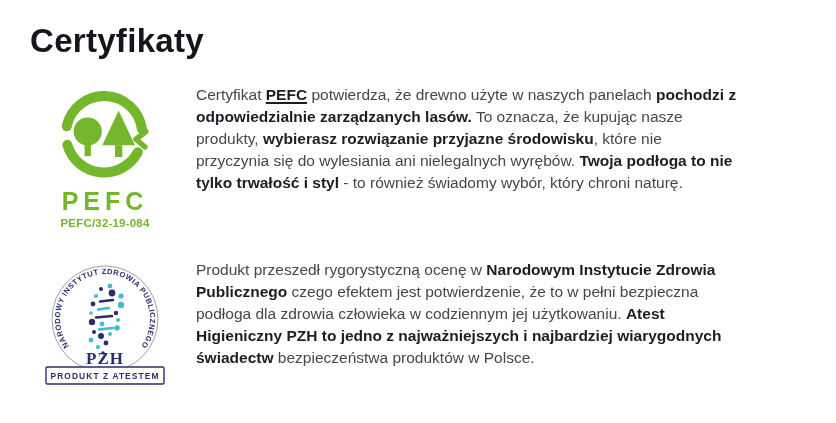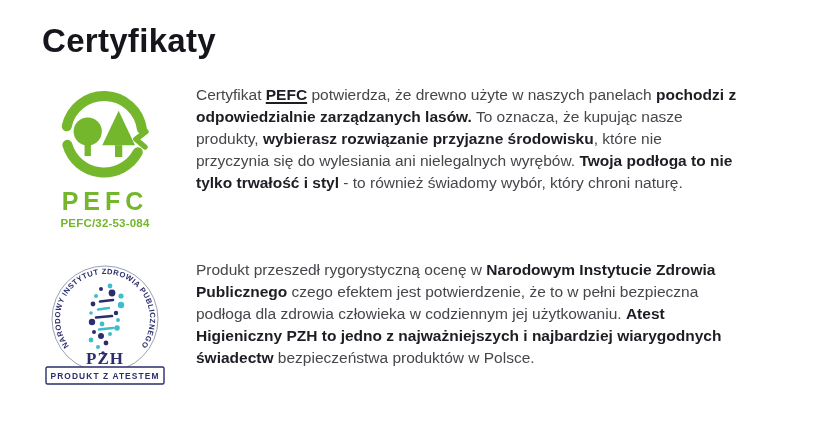--- a/index.html
+++ b/index.html
@@ -9,21 +9,20 @@
     font-family: "Liberation Sans", "DejaVu Sans", sans-serif;
     overflow: hidden;
     padding: 22px 30px 0 30px;
   }
   .page-title {
     font-size: 33px;
     font-weight: 700;
     color: #15151c;
     letter-spacing: 0.3px;
     margin-bottom: 24px;
-    margin-left: 12px;
   }
   .cert-row { display: flex; align-items: flex-start; margin-bottom: 30px; }
   .logo-col {
     flex: 0 0 150px; width: 150px;
     display: flex; flex-direction: column; align-items: center;
     margin-top: 3px;
   }
   .text-col {
     width: 542px;
     font-size: 15.5px;
@@ -70,21 +69,21 @@
 
       <path d="M 105 49 L 94 57.5 L 104 66" fill="none" stroke="#74b62c" stroke-width="6" stroke-linecap="round" stroke-linejoin="round"></path>
 
       <circle cx="41" cy="49" r="15.5" fill="#74b62c"></circle>
       <rect x="37.5" y="61" width="7" height="15" fill="#74b62c"></rect>
 
       <polygon points="75,26 93,64 57,64" fill="#74b62c"></polygon>
       <rect x="71" y="64" width="8" height="13" fill="#74b62c"></rect>
     </svg>
     <div class="pefc-wordmark">PEFC</div>
-    <div class="pefc-license">PEFC/32-53-084</div>
+    <div class="pefc-license">PEFC/32-19-084</div>
   </div>
   <p class="text-col">
     <span>Certyfikat </span><span class="seg-link">PEFC</span><span> potwierdza, że drewno użyte w naszych panelach </span><span class="seg-b">pochodzi z odpowiedzialnie zarządzanych lasów.</span><span> To oznacza, że kupując nasze produkty, </span><span class="seg-b">wybierasz rozwiązanie przyjazne środowisku</span><span>, które nie przyczynia się do wylesiania ani nielegalnych wyrębów. </span><span class="seg-b">Twoja podłoga to nie tylko trwałość i styl</span><span> - to również świadomy wybór, który chroni naturę.</span>
   </p>
 </div>
 
 <div class="cert-row">
   <div class="logo-col">
     <svg width="132" height="126" viewBox="0 0 132 126" aria-hidden="true">
       <defs>

